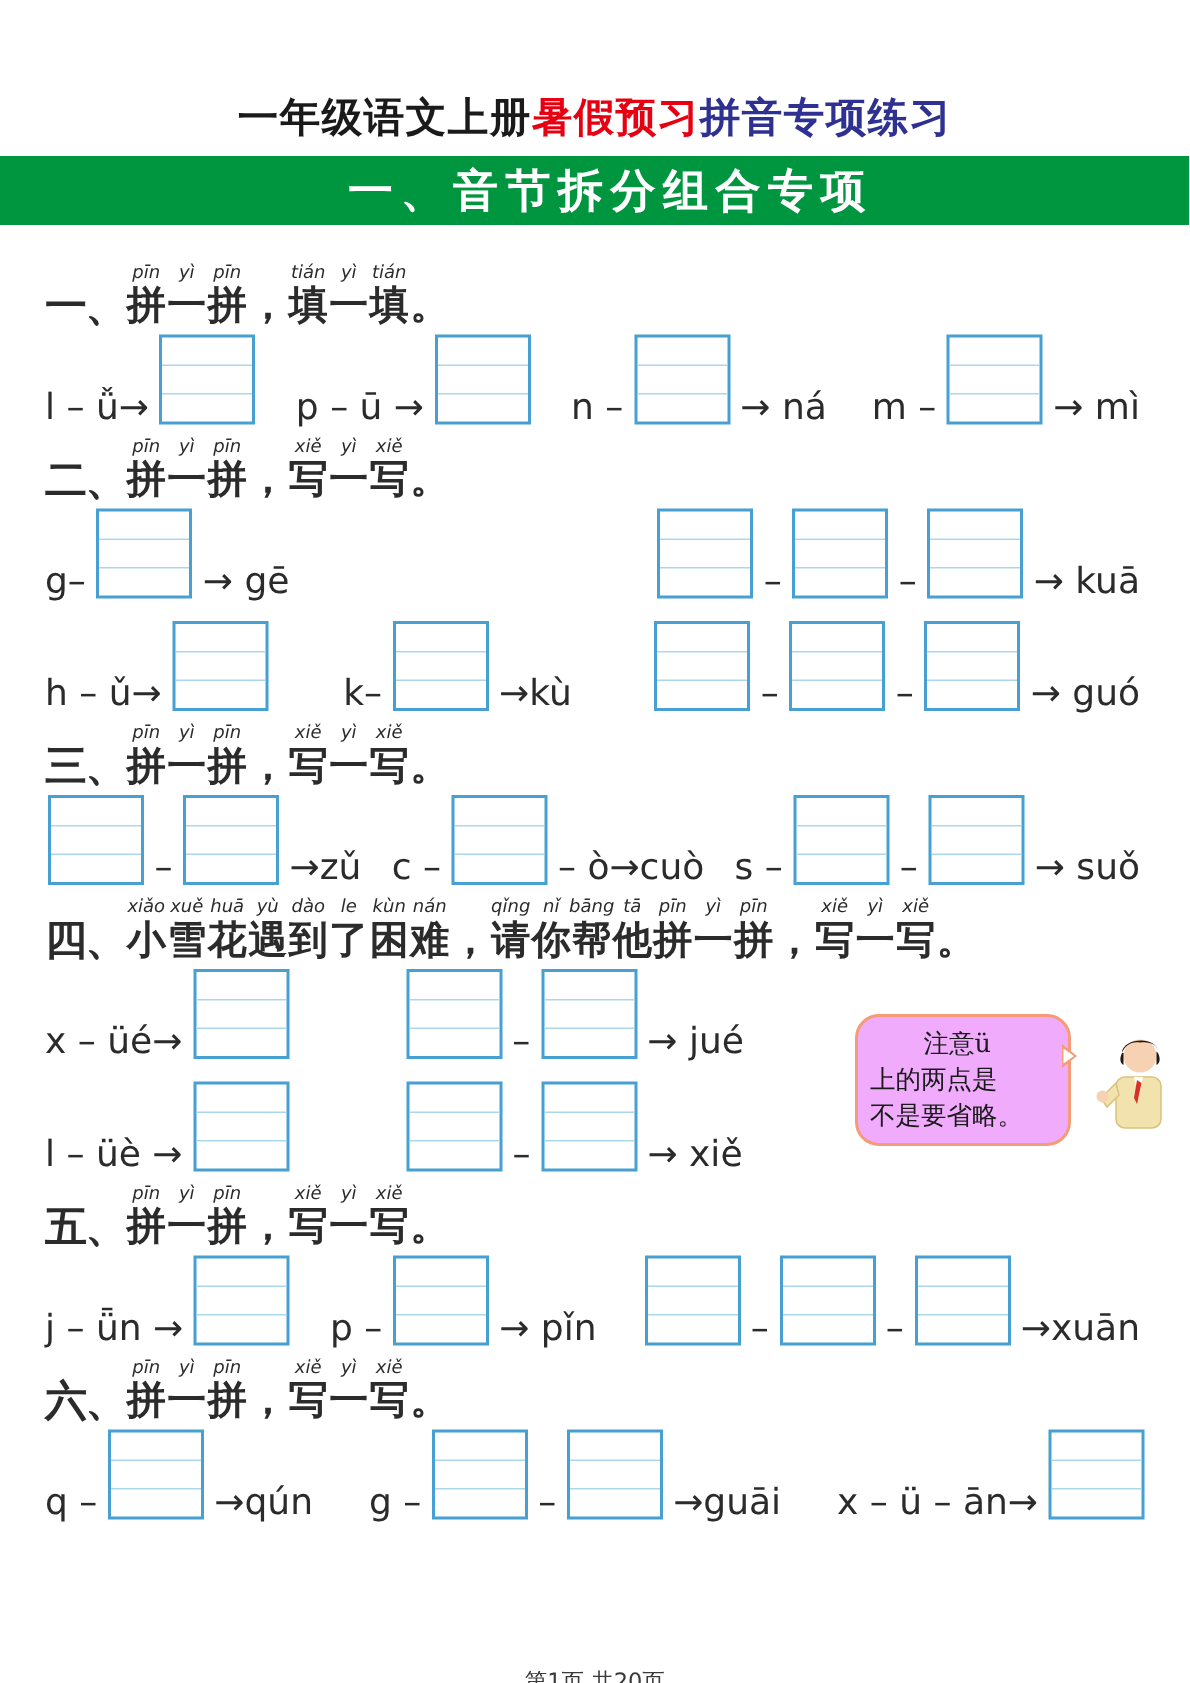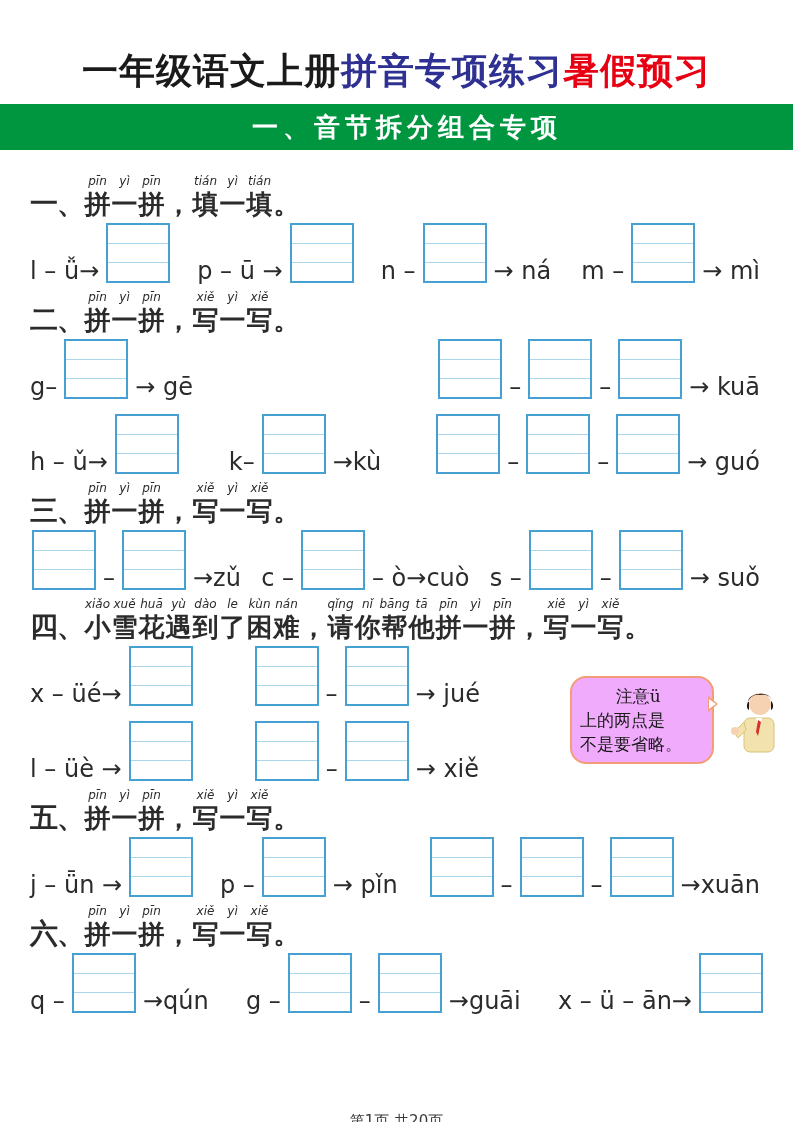--- a/index.html
+++ b/index.html
@@ -5,44 +5,44 @@
   html,body { margin:0; padding:0; background:#ffffff; }
   .page {
     position:relative; width:793px; height:1122px; margin:0 auto;
     background:#fff; overflow:hidden;
     font-family:"DejaVu Sans","Liberation Sans",sans-serif;
     color:var(--text-dark,#222);
   }
   
   .title-wrap { display:flex; justify-content:center; align-items:flex-end;
     height:96px; padding-bottom:8px; }
-  .title-part { font-size:36px; font-weight:bold; letter-spacing:1px;
+  .title-part { font-size:27px; font-weight:bold; letter-spacing:1px;
     font-family:"DejaVu Serif","Liberation Serif",serif; }
   .t0 { color:var(--title-black,#1a1a1a); }
   .t1 { color:var(--title-red,#e60012); }
   .t2 { color:var(--title-blue,#2e3192); }
   .banner { height:46px; background:var(--banner-green,#009640);
     display:flex; align-items:center; justify-content:center; }
-  .banner span { color:var(--banner-text,#fff); font-size:26px; font-weight:bold;
+  .banner span { color:var(--banner-text,#fff); font-size:30px; font-weight:bold;
     letter-spacing:5px; font-family:"DejaVu Serif","Liberation Serif",serif;margin-left:21px; }
   
   .sections { margin:0 28px 0 30px; }
   .section { margin-top:7px; }
   .section:first-child { margin-top:24px; }
   .sec-heading { display:flex; align-items:flex-end; margin-bottom:3px; }
   .sec-num { font-size:28px; font-weight:bold; line-height:30px; padding-bottom:1px;
     font-family:"DejaVu Serif","Liberation Serif",serif; letter-spacing:-1px;}
   .rchar { display:inline-flex; flex-direction:column; align-items:center; width:27px; }
   .rp { font-size:12px; font-style:italic; height:15px; line-height:15px;
     white-space:nowrap; color:#2b2b2b; }
   .rc { font-size:26px; font-weight:bold; line-height:31px; white-space:nowrap;
     font-family:"DejaVu Serif","Liberation Serif",serif; }
   .ex-row { display:flex; align-items:center; }
   .ex-row.spread { justify-content:space-between; }
-  .ex-row.gapped { gap:58px; }
+  .ex-row.gapped { gap:74px; }
   .ex-row + .ex-row { margin-top:15px; }
   .ex-item { display:flex; align-items:flex-end; }
   .tok { font-size:24px; line-height:1; white-space:pre; margin:0 5px; color:#2b2b2b; }
   .ex-item .tok:first-child { margin-left:0; }
   .pbox { width:60px; height:56px; border:2px solid var(--box-border,#47a0d2);
     background:#fff; position:relative; margin:0 2px; flex:none; }
   .pbox::before, .pbox::after { content:""; position:absolute; left:0; right:0;
     height:1px; background:var(--box-line,#abd7ec); }
   .pbox::before { top:33%; } .pbox::after { top:66%; }
   
@@ -61,22 +61,22 @@
   .footer { position:absolute; left:0; right:0; top:1112px; text-align:center;
     font-size:15px; color:#3a3a3a; }
 </style>
 </head>
 <body>
 
 <div class="page">
 
   <div class="title-wrap">
     <span class="title-part t0">一年级语文上册</span>
+    <span class="title-part t1">暑假预习</span>
     <span class="title-part t2">拼音专项练习</span>
-    <span class="title-part t1">暑假预习</span>
   </div>
 
   <div class="banner">
     <span>一、音节拆分组合专项</span>
   </div>
 
   <div class="sections" id="sections">
       <div class="section">
         <div class="sec-heading">
           <span class="sec-num">一、</span>

